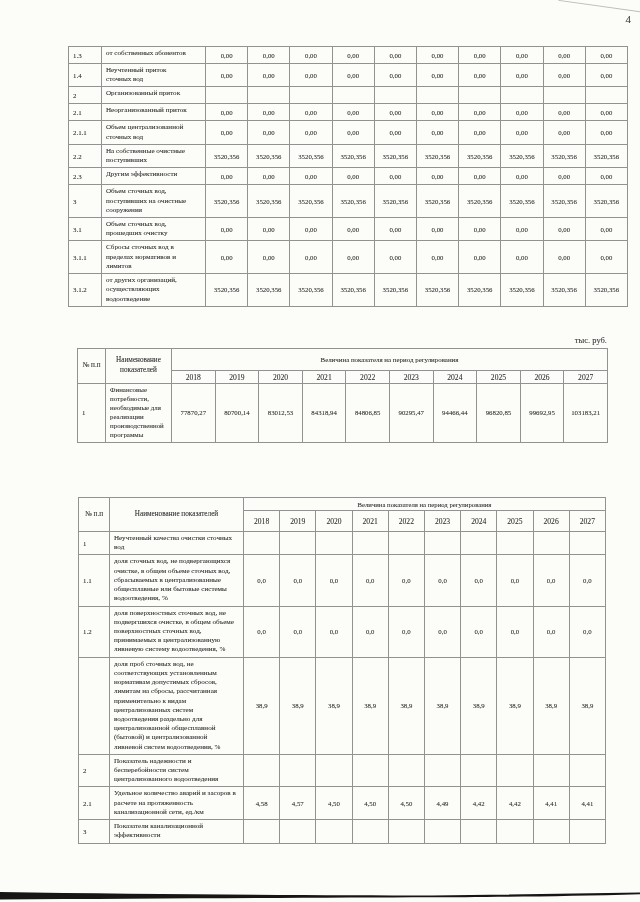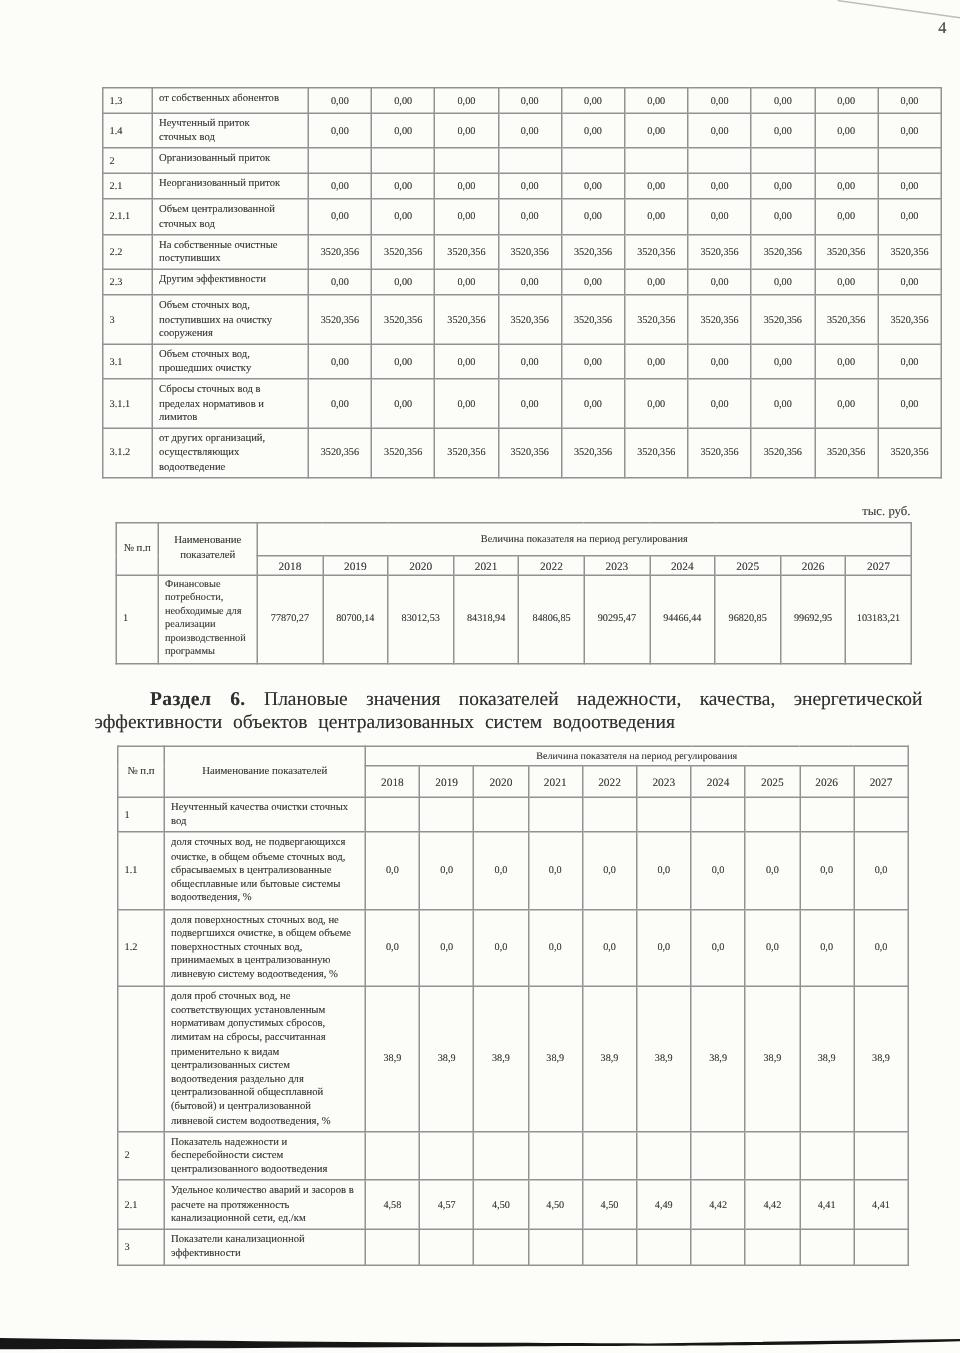--- a/index.html
+++ b/index.html
@@ -55,21 +55,21 @@
   table.t td.num  { font-size:6.9px; padding:1px 1px 1px 4px; vertical-align:middle; }
   table.t td.name { font-size:7.1px; line-height:1.3; padding:2px 10px 2px 4px; vertical-align:top; }
   table.t td.val  { font-size:6.8px; text-align:center; vertical-align:middle; padding:1px; }
   table.t td.hnum, table.t td.hname {
     font-size:7.2px; text-align:center; vertical-align:middle; line-height:1.35;
   }
   table.t td.hspan { font-size:6.9px; text-align:center; vertical-align:middle; }
   table.t td.yr   { font-size:7.6px; text-align:center; vertical-align:middle; }
 
   
-  #cont-wrap { position:absolute; top:58px; left:68px; width:560px; }
+  #cont-wrap { position:absolute; top:46px; left:68px; width:560px; }
   #cont-table col.c-num  { width:33px; }
   #cont-table col.c-name { width:104px; }
   #cont-table td.name { padding-right:16px; }
   #cont-table td { height:17px; }
 
   
   #sec5-wrap { position:absolute; top:348px; left:77px; width:531px; }
   #sec5-table col.c-num  { width:28px; }
   #sec5-table col.c-name { width:66px; }
   #sec5-table td.hspan { height:22px; }
@@ -194,21 +194,21 @@
             <td class="val">0,00</td>
             <td class="val">0,00</td>
             <td class="val">0,00</td>
             <td class="val">0,00</td>
             <td class="val">0,00</td>
             <td class="val">0,00</td>
             <td class="val">0,00</td>
           </tr>
           <tr>
             <td class="num">3</td>
-            <td class="name">Объем сточных вод, поступивших на очистку сооружения</td>
+            <td class="name">Объем сточных вод, поступивших на очистные сооружения</td>
             <td class="val">3520,356</td>
             <td class="val">3520,356</td>
             <td class="val">3520,356</td>
             <td class="val">3520,356</td>
             <td class="val">3520,356</td>
             <td class="val">3520,356</td>
             <td class="val">3520,356</td>
             <td class="val">3520,356</td>
             <td class="val">3520,356</td>
             <td class="val">3520,356</td>
@@ -300,24 +300,20 @@
             <td class="val">90295,47</td>
             <td class="val">94466,44</td>
             <td class="val">96820,85</td>
             <td class="val">99692,95</td>
             <td class="val">103183,21</td>
           </tr>
         </tbody>
     </table>
   </div>
 
-  <div class="sec-heading" id="sec6-heading">
-    <b>Раздел 6.</b>
-    <span>Плановые значения показателей надежности, качества, энергетической эффективности объектов централизованных систем водоотведения</span>
-  </div>
 
   <div id="sec6-wrap">
     <table class="t" id="sec6-table">
       <colgroup>
           <col class="c-num">
           <col class="c-name">
           <col span="10">
         </colgroup>
       <thead>
         <tr>

